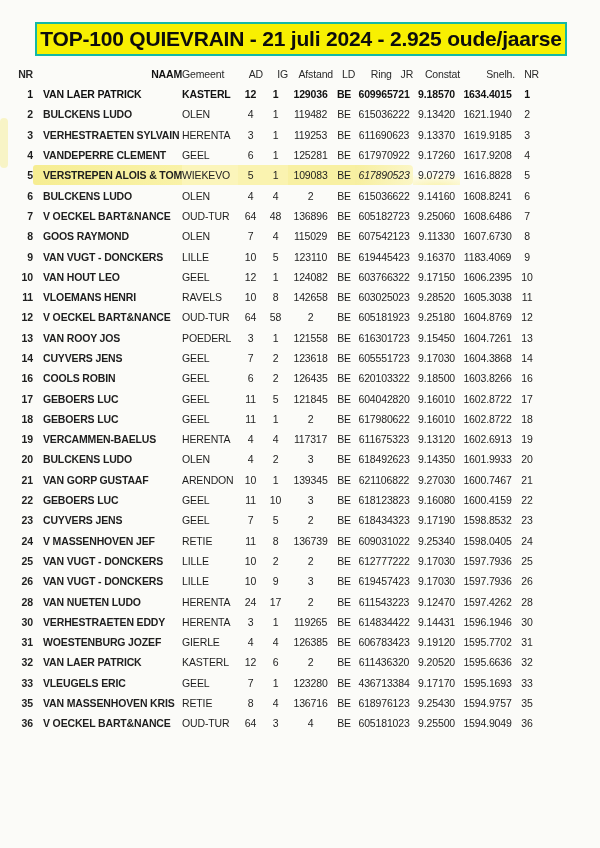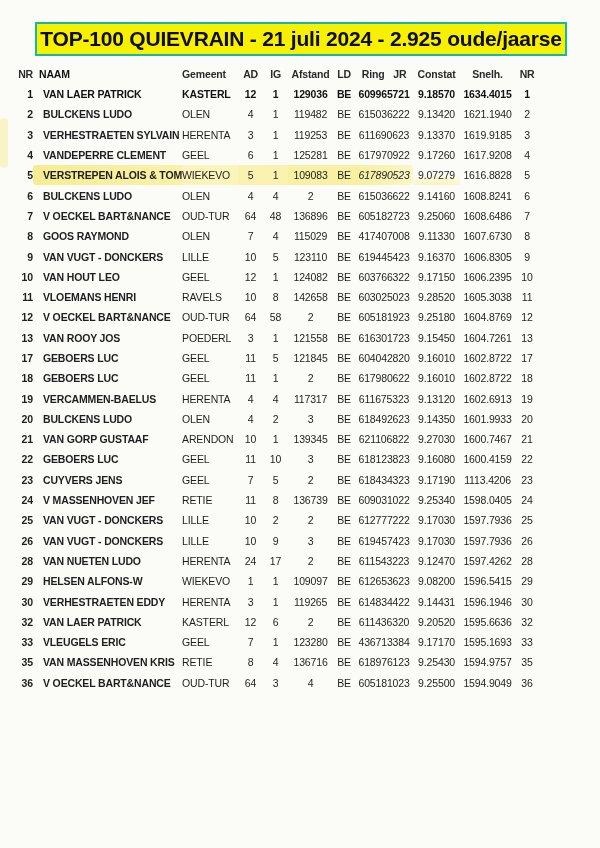--- a/index.html
+++ b/index.html
@@ -28,31 +28,31 @@
   table.results{
     position:absolute;left:18px;top:58px;
     border-collapse:collapse;table-layout:fixed;
     font-size:10.5px;letter-spacing:-0.15px;
   }
   col.c-nr{width:15px;}  col.c-naam{width:148px;} col.c-gem{width:56px;}
   col.c-ad{width:25px;}  col.c-ig{width:25px;}    col.c-afs{width:45px;}
   col.c-ld{width:22px;}  col.c-ring{width:58px;}  col.c-con{width:47px;}
   col.c-snl{width:55px;} col.c-nr2{width:24px;}
   thead th{
-    font-weight:bold;color:#2a2a2a;font-size:10.5px;
+    font-weight:normal;color:#2a2a2a;font-size:10.5px;
     height:22px;vertical-align:bottom;padding:0 0 4px 0;
     white-space:nowrap;
   }
   tbody td{
     height:20.3px;padding:0;vertical-align:middle;white-space:nowrap;
     color:#1e1e1e;
-  } .ac{text-align:center;}
+  } .ac{text-align:right;}
   td.f-nr,th.h-nr{text-align:right;font-weight:bold;}
   td.f-naam{padding-left:10px;font-weight:bold;}
-  th.h-naam{padding-left:6px;text-align:left;font-weight:bold;color:#111;}
+  th.h-naam{padding-left:6px;text-align:right;font-weight:bold;color:#111;}
   td.f-gemeente,th.h-gem{text-align:left;}
   td.f-ad,td.f-ig,td.f-afstand,td.f-ld,td.f-ring,td.f-constat,td.f-snelh,td.f-nr2{text-align:center;}
   th.h-ring{word-spacing:6px;}
   
   tr.em td{font-weight:bold;color:#111;}
   
   tr.hl td.f-naam{background:linear-gradient(90deg,#f6ed92,#f9f2a8);border-radius:3px 0 0 3px;}
   tr.hl td.f-gemeente{background:#fbf5bb;}
   tr.hl td.f-ad,tr.hl td.f-ig{background:#faf3b0;}
   tr.hl td.f-afstand{background:#f8f0a2;}
@@ -198,36 +198,36 @@
     <td class="f-nr2">7</td>
   </tr>
         <tr>
     <td class="f-nr">8</td>
     <td class="f-naam">GOOS RAYMOND</td>
     <td class="f-gemeente">OLEN</td>
     <td class="f-ad">7</td>
     <td class="f-ig">4</td>
     <td class="f-afstand">115029</td>
     <td class="f-ld">BE</td>
-    <td class="f-ring">417407008</td>
+    <td class="f-ring">607542123</td>
     <td class="f-constat">9.11330</td>
     <td class="f-snelh">1607.6730</td>
     <td class="f-nr2">8</td>
   </tr>
         <tr>
     <td class="f-nr">9</td>
     <td class="f-naam">VAN VUGT - DONCKERS</td>
     <td class="f-gemeente">LILLE</td>
     <td class="f-ad">10</td>
     <td class="f-ig">5</td>
     <td class="f-afstand">123110</td>
     <td class="f-ld">BE</td>
     <td class="f-ring">619445423</td>
     <td class="f-constat">9.16370</td>
-    <td class="f-snelh">1606.8305</td>
+    <td class="f-snelh">1183.4069</td>
     <td class="f-nr2">9</td>
   </tr>
         <tr>
     <td class="f-nr">10</td>
     <td class="f-naam">VAN HOUT LEO</td>
     <td class="f-gemeente">GEEL</td>
     <td class="f-ad">12</td>
     <td class="f-ig">1</td>
     <td class="f-afstand">124082</td>
     <td class="f-ld">BE</td>
@@ -269,20 +269,46 @@
     <td class="f-ad">3</td>
     <td class="f-ig">1</td>
     <td class="f-afstand">121558</td>
     <td class="f-ld">BE</td>
     <td class="f-ring">616301723</td>
     <td class="f-constat">9.15450</td>
     <td class="f-snelh">1604.7261</td>
     <td class="f-nr2">13</td>
   </tr>
         <tr>
+    <td class="f-nr">14</td>
+    <td class="f-naam">CUYVERS JENS</td>
+    <td class="f-gemeente">GEEL</td>
+    <td class="f-ad">7</td>
+    <td class="f-ig">2</td>
+    <td class="f-afstand">123618</td>
+    <td class="f-ld">BE</td>
+    <td class="f-ring">605551723</td>
+    <td class="f-constat">9.17030</td>
+    <td class="f-snelh">1604.3868</td>
+    <td class="f-nr2">14</td>
+  </tr>
+        <tr>
+    <td class="f-nr">16</td>
+    <td class="f-naam">COOLS ROBIN</td>
+    <td class="f-gemeente">GEEL</td>
+    <td class="f-ad">6</td>
+    <td class="f-ig">2</td>
+    <td class="f-afstand">126435</td>
+    <td class="f-ld">BE</td>
+    <td class="f-ring">620103322</td>
+    <td class="f-constat">9.18500</td>
+    <td class="f-snelh">1603.8266</td>
+    <td class="f-nr2">16</td>
+  </tr>
+        <tr>
     <td class="f-nr">17</td>
     <td class="f-naam">GEBOERS LUC</td>
     <td class="f-gemeente">GEEL</td>
     <td class="f-ad">11</td>
     <td class="f-ig">5</td>
     <td class="f-afstand">121845</td>
     <td class="f-ld">BE</td>
     <td class="f-ring">604042820</td>
     <td class="f-constat">9.16010</td>
     <td class="f-snelh">1602.8722</td>
@@ -356,21 +382,21 @@
         <tr>
     <td class="f-nr">23</td>
     <td class="f-naam">CUYVERS JENS</td>
     <td class="f-gemeente">GEEL</td>
     <td class="f-ad">7</td>
     <td class="f-ig">5</td>
     <td class="f-afstand">2</td>
     <td class="f-ld">BE</td>
     <td class="f-ring">618434323</td>
     <td class="f-constat">9.17190</td>
-    <td class="f-snelh">1113.4206</td>
+    <td class="f-snelh">1598.8532</td>
     <td class="f-nr2">23</td>
   </tr>
         <tr>
     <td class="f-nr">24</td>
     <td class="f-naam">V MASSENHOVEN JEF</td>
     <td class="f-gemeente">RETIE</td>
     <td class="f-ad">11</td>
     <td class="f-ig">8</td>
     <td class="f-afstand">136739</td>
     <td class="f-ld">BE</td>
@@ -412,44 +438,44 @@
     <td class="f-ad">24</td>
     <td class="f-ig">17</td>
     <td class="f-afstand">2</td>
     <td class="f-ld">BE</td>
     <td class="f-ring">611543223</td>
     <td class="f-constat">9.12470</td>
     <td class="f-snelh">1597.4262</td>
     <td class="f-nr2">28</td>
   </tr>
         <tr>
-    <td class="f-nr">29</td>
-    <td class="f-naam">HELSEN ALFONS-W</td>
-    <td class="f-gemeente">WIEKEVO</td>
-    <td class="f-ad">1</td>
-    <td class="f-ig">1</td>
-    <td class="f-afstand">109097</td>
-    <td class="f-ld">BE</td>
-    <td class="f-ring">612653623</td>
-    <td class="f-constat">9.08200</td>
-    <td class="f-snelh">1596.5415</td>
-    <td class="f-nr2">29</td>
-  </tr>
-        <tr>
     <td class="f-nr">30</td>
     <td class="f-naam">VERHESTRAETEN EDDY</td>
     <td class="f-gemeente">HERENTA</td>
     <td class="f-ad">3</td>
     <td class="f-ig">1</td>
     <td class="f-afstand">119265</td>
     <td class="f-ld">BE</td>
     <td class="f-ring">614834422</td>
     <td class="f-constat">9.14431</td>
     <td class="f-snelh">1596.1946</td>
     <td class="f-nr2">30</td>
+  </tr>
+        <tr>
+    <td class="f-nr">31</td>
+    <td class="f-naam">WOESTENBURG JOZEF</td>
+    <td class="f-gemeente">GIERLE</td>
+    <td class="f-ad">4</td>
+    <td class="f-ig">4</td>
+    <td class="f-afstand">126385</td>
+    <td class="f-ld">BE</td>
+    <td class="f-ring">606783423</td>
+    <td class="f-constat">9.19120</td>
+    <td class="f-snelh">1595.7702</td>
+    <td class="f-nr2">31</td>
   </tr>
         <tr>
     <td class="f-nr">32</td>
     <td class="f-naam">VAN LAER PATRICK</td>
     <td class="f-gemeente">KASTERL</td>
     <td class="f-ad">12</td>
     <td class="f-ig">6</td>
     <td class="f-afstand">2</td>
     <td class="f-ld">BE</td>
     <td class="f-ring">611436320</td>

